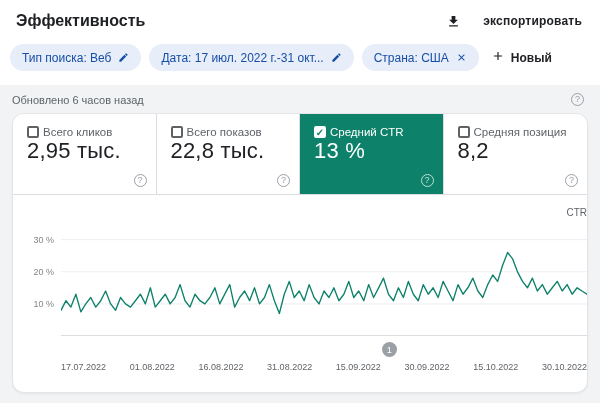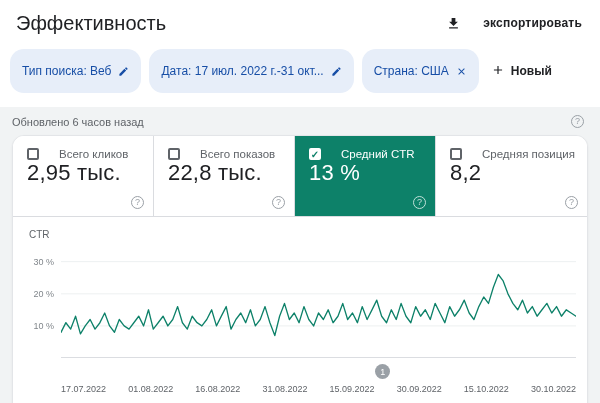--- a/index.html
+++ b/index.html
@@ -3,64 +3,64 @@
 <meta charset="utf-8">
 <style>
   * { margin:0; padding:0; box-sizing:border-box; }
   html,body { width:600px; height:403px; overflow:hidden; background:#fff;
     font-family:"Liberation Sans", sans-serif; color:#202124; }
   .app { display:flex; flex-direction:column; height:100%; }
 
   
   .header { display:flex; align-items:center; justify-content:space-between;
     padding:12px 18px 8px 16px; background:#fff; }
-  .page-title { font-size:20px; font-weight:400; color:#202124; }
+  .page-title { font-size:16px; font-weight:700; color:#202124; }
   .export-btn { display:flex; gap:22px; border:none; background:none;
     font-family:inherit; font-size:12px; font-weight:600; color:#202124; cursor:pointer; letter-spacing:.2px; }
   .export-btn svg { display:block; }
 
   
   .filters { display:flex; align-items:center; gap:8px; padding:6px 10px 14px 10px; background:#fff; }
-  .chip { display:flex; align-items:center; gap:7px; height:44px; padding:0 12px;
+  .chip { display:flex; align-items:center; gap:7px; height:27px; padding:0 12px;
     background:#e7eef9; border-radius:14px; font-size:12px; color:#174ea6; cursor:pointer; white-space:nowrap; }
   .chip-icon { display:flex; align-items:center; color:#174ea6; cursor:pointer; }
   .new-btn { display:flex; align-items:center; gap:6px; border:none; background:none; margin-left:4px;
     font-family:inherit; font-size:12px; font-weight:600; color:#202124; cursor:pointer;text-align:right; }
 
   
   .content { flex:1; background:#f1f3f4; padding:0 12px 10px 12px; display:flex; flex-direction:column; }
   .updated { text-align:right; font-size:11px; color:#5f6368; padding:8px 4px 7px 0;
     display:flex; justify-content:space-between; align-items:center; gap:5px; }
 
   .panel { background:#fff; border:1px solid #e3e5e8; border-radius:12px; overflow:hidden; flex:1;
     box-shadow:0 1px 2px rgba(60,64,67,.08); display:flex; flex-direction:column; }
 
   
   .cards { display:grid; grid-template-columns:repeat(4,1fr); border-bottom:1px solid #dadce0; }
   .card { position:relative; padding:12px 12px 8px 14px; border-right:1px solid #dadce0;
     min-height:80px; cursor:pointer; background:#fff; }
   .card:last-child { border-right:none; }
-  .card-top { display:flex; align-items:flex-start; gap:20px; }
+  .card-top { display:flex; align-items:flex-start; gap:4px; }
   .checkbox { width:12px; height:12px; border:2px solid #5f6368; border-radius:2px;
     display:inline-flex; align-items:center; justify-content:center; flex:0 0 auto; background:#fff; }
   .card-label { font-size:11.5px; color:#5f6368; white-space:nowrap; }
   .card-value { font-size:22px; color:#202124; letter-spacing:.2px; }
   .help { width:13px; height:13px; border:1.5px solid #9aa0a6; border-radius:50%;
     color:#9aa0a6; font-size:9px; line-height:1; display:inline-flex; align-items:center;
     justify-content:center; cursor:pointer; }
   .help::after { content:"?"; }
   .card .help { position:absolute; right:9px; bottom:7px; }
   .card.selected { background:var(--teal); }
   .card.selected .card-label, .card.selected .card-value { color:#fff; }
   .card.selected .checkbox { border-color:#fff; background:#fff; }
   .checkbox.checked::after { content:"✓"; font-size:10px; font-weight:700; color:var(--teal); }
   .card.selected .help { border-color:#bfe0d8; color:#bfe0d8; }
 
   
-  .chart-section { padding:12px 11px 8px 14px; flex:1; }
+  .chart-section { padding:12px 0 8px 14px; flex:1;text-align:right; }
   .chart-title { font-size:10px; color:#5f6368; margin:0 0 12px 2px; }
   .plot-row { display:flex; }
   .y-axis { position:relative; width:34px; flex:0 0 auto; }
   .y-axis span { position:absolute; right:7px; transform:translateY(-50%); font-size:9px; color:#80868b; white-space:nowrap; }
   .plot { position:relative; flex:1; }
   .plot svg { display:block; width:100%; height:106px; }
   .page-dot { position:absolute; left:61%; bottom:-21px; width:15px; height:15px; border-radius:50%;
     background:#9aa0a6; color:#fff; font-size:9px; display:flex; align-items:center; justify-content:center; cursor:pointer; }
   .x-axis { margin:26px 0 12px 34px; display:flex; justify-content:space-between; font-size:9px; color:#5f6368; }
 </style>

